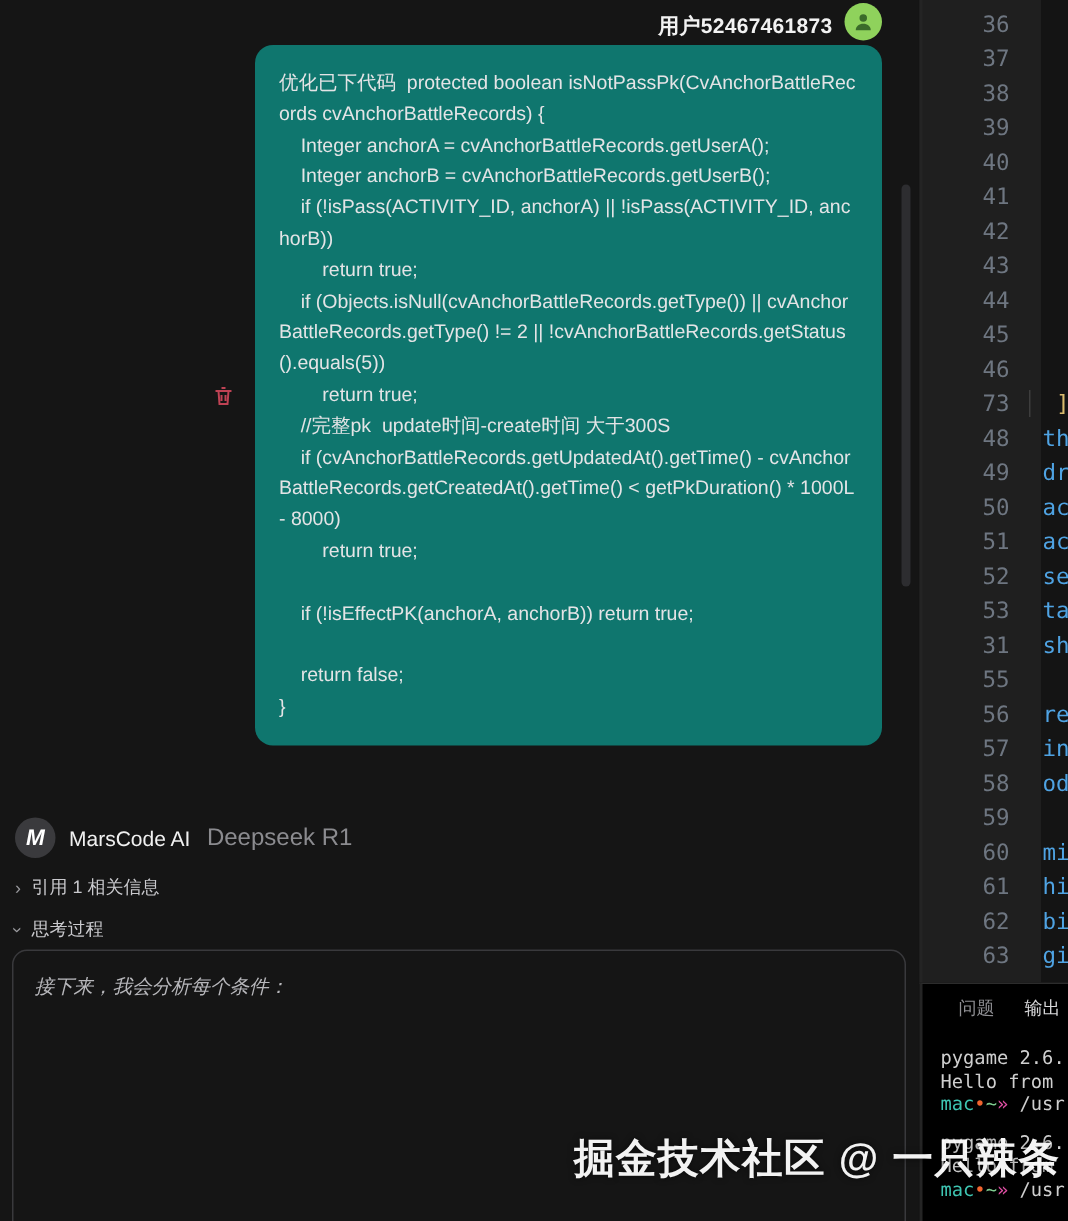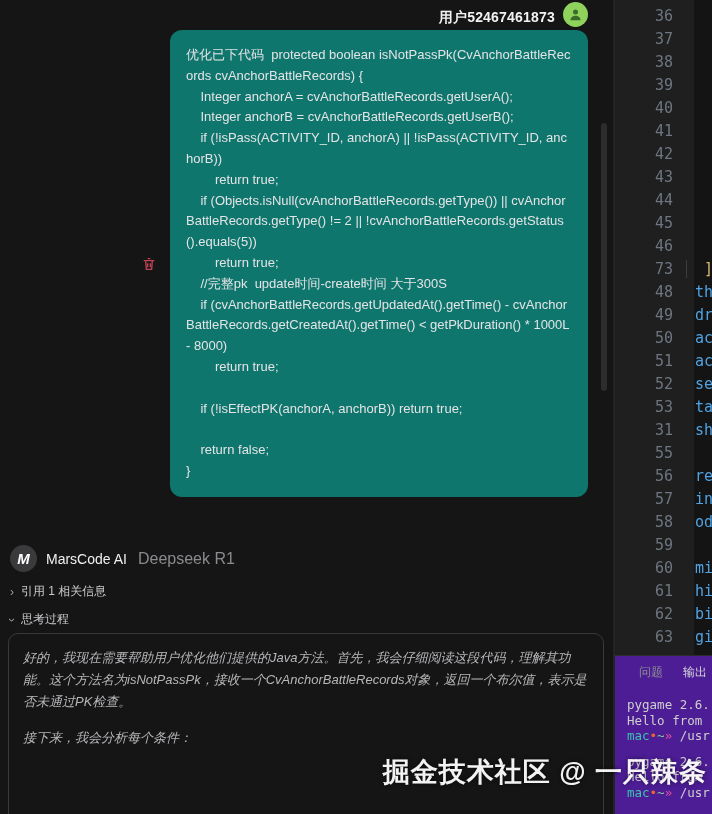--- a/index.html
+++ b/index.html
@@ -44,21 +44,21 @@
   
   .editor { position:absolute; left:613px; top:0; width:81px; height:814px; background:#1f1f1f;
             border-left:2px solid #242424; }
   .ed-lines { position:absolute; top:4px; left:0; width:99px; font-family:"DejaVu Sans Mono", monospace; }
   .ed-line { height:23px; display:flex; align-items:center; }
   .ed-num { width:58px; text-align:right; color:#6e7681; font-size:15px; flex:none; }
   .ed-code { margin-left:22px; font-size:15px; color:#4fa3e3; white-space:pre; }
   .ed-code.yellow { color:#d9bb6d; margin-left:13px; border-left:1px solid #3d3d3d; padding-left:17px; }
 
   
-  .panel { position:absolute; left:613px; top:655px; width:99px; height:159px; background:#4c1d95;
+  .panel { position:absolute; left:613px; top:655px; width:99px; height:159px; background:#000000;
            border-top:1px solid #2c2c2c; border-left:2px solid #242424; }
   .panel-tabs { display:flex; gap:20px; padding:8px 0 6px 24px; font-size:12px; }
   .ptab { color:#8f8f93; cursor:pointer; }
   .ptab.active { color:#d8d8da; }
   .term { padding:10px 0 0 12px; font-family:"DejaVu Sans Mono", monospace; font-size:12.5px;
           line-height:15.5px; color:#cfcfcf; white-space:pre; }
   .t-host { color:#3ec5b2; } .t-dot { color:#f0642e; } .t-tilde { color:#7ecb8f; }
   .t-arrow { color:#e04fa4; } .t-blank { height:10px; }
 
   .watermark { position:absolute; top:754px; right:5px; z-index:50; color:rgba(255,255,255,.95);
@@ -114,21 +114,20 @@
       <span class="chev">›</span>
       <span>引用 1 相关信息</span>
     </div>
 
     <div class="toggle-row" style="top:596px;margin-top:15px;">
       <span class="chev down">›</span>
       <span>思考过程</span>
     </div>
 
     <div class="think-box" id="think-box">
-        <p>好的，我现在需要帮助用户优化他们提供的Java方法。首先，我会仔细阅读这段代码，理解其功能。这个方法名为isNotPassPk，接收一个CvAnchorBattleRecords对象，返回一个布尔值，表示是否未通过PK检查。</p>
         <p>接下来，我会分析每个条件：</p>
       </div>
   </div>
 
   <div class="editor">
     <div class="ed-lines" id="ed-lines">
         <div class="ed-line">
           <span class="ed-num">36</span>
         </div>
         <div class="ed-line">

